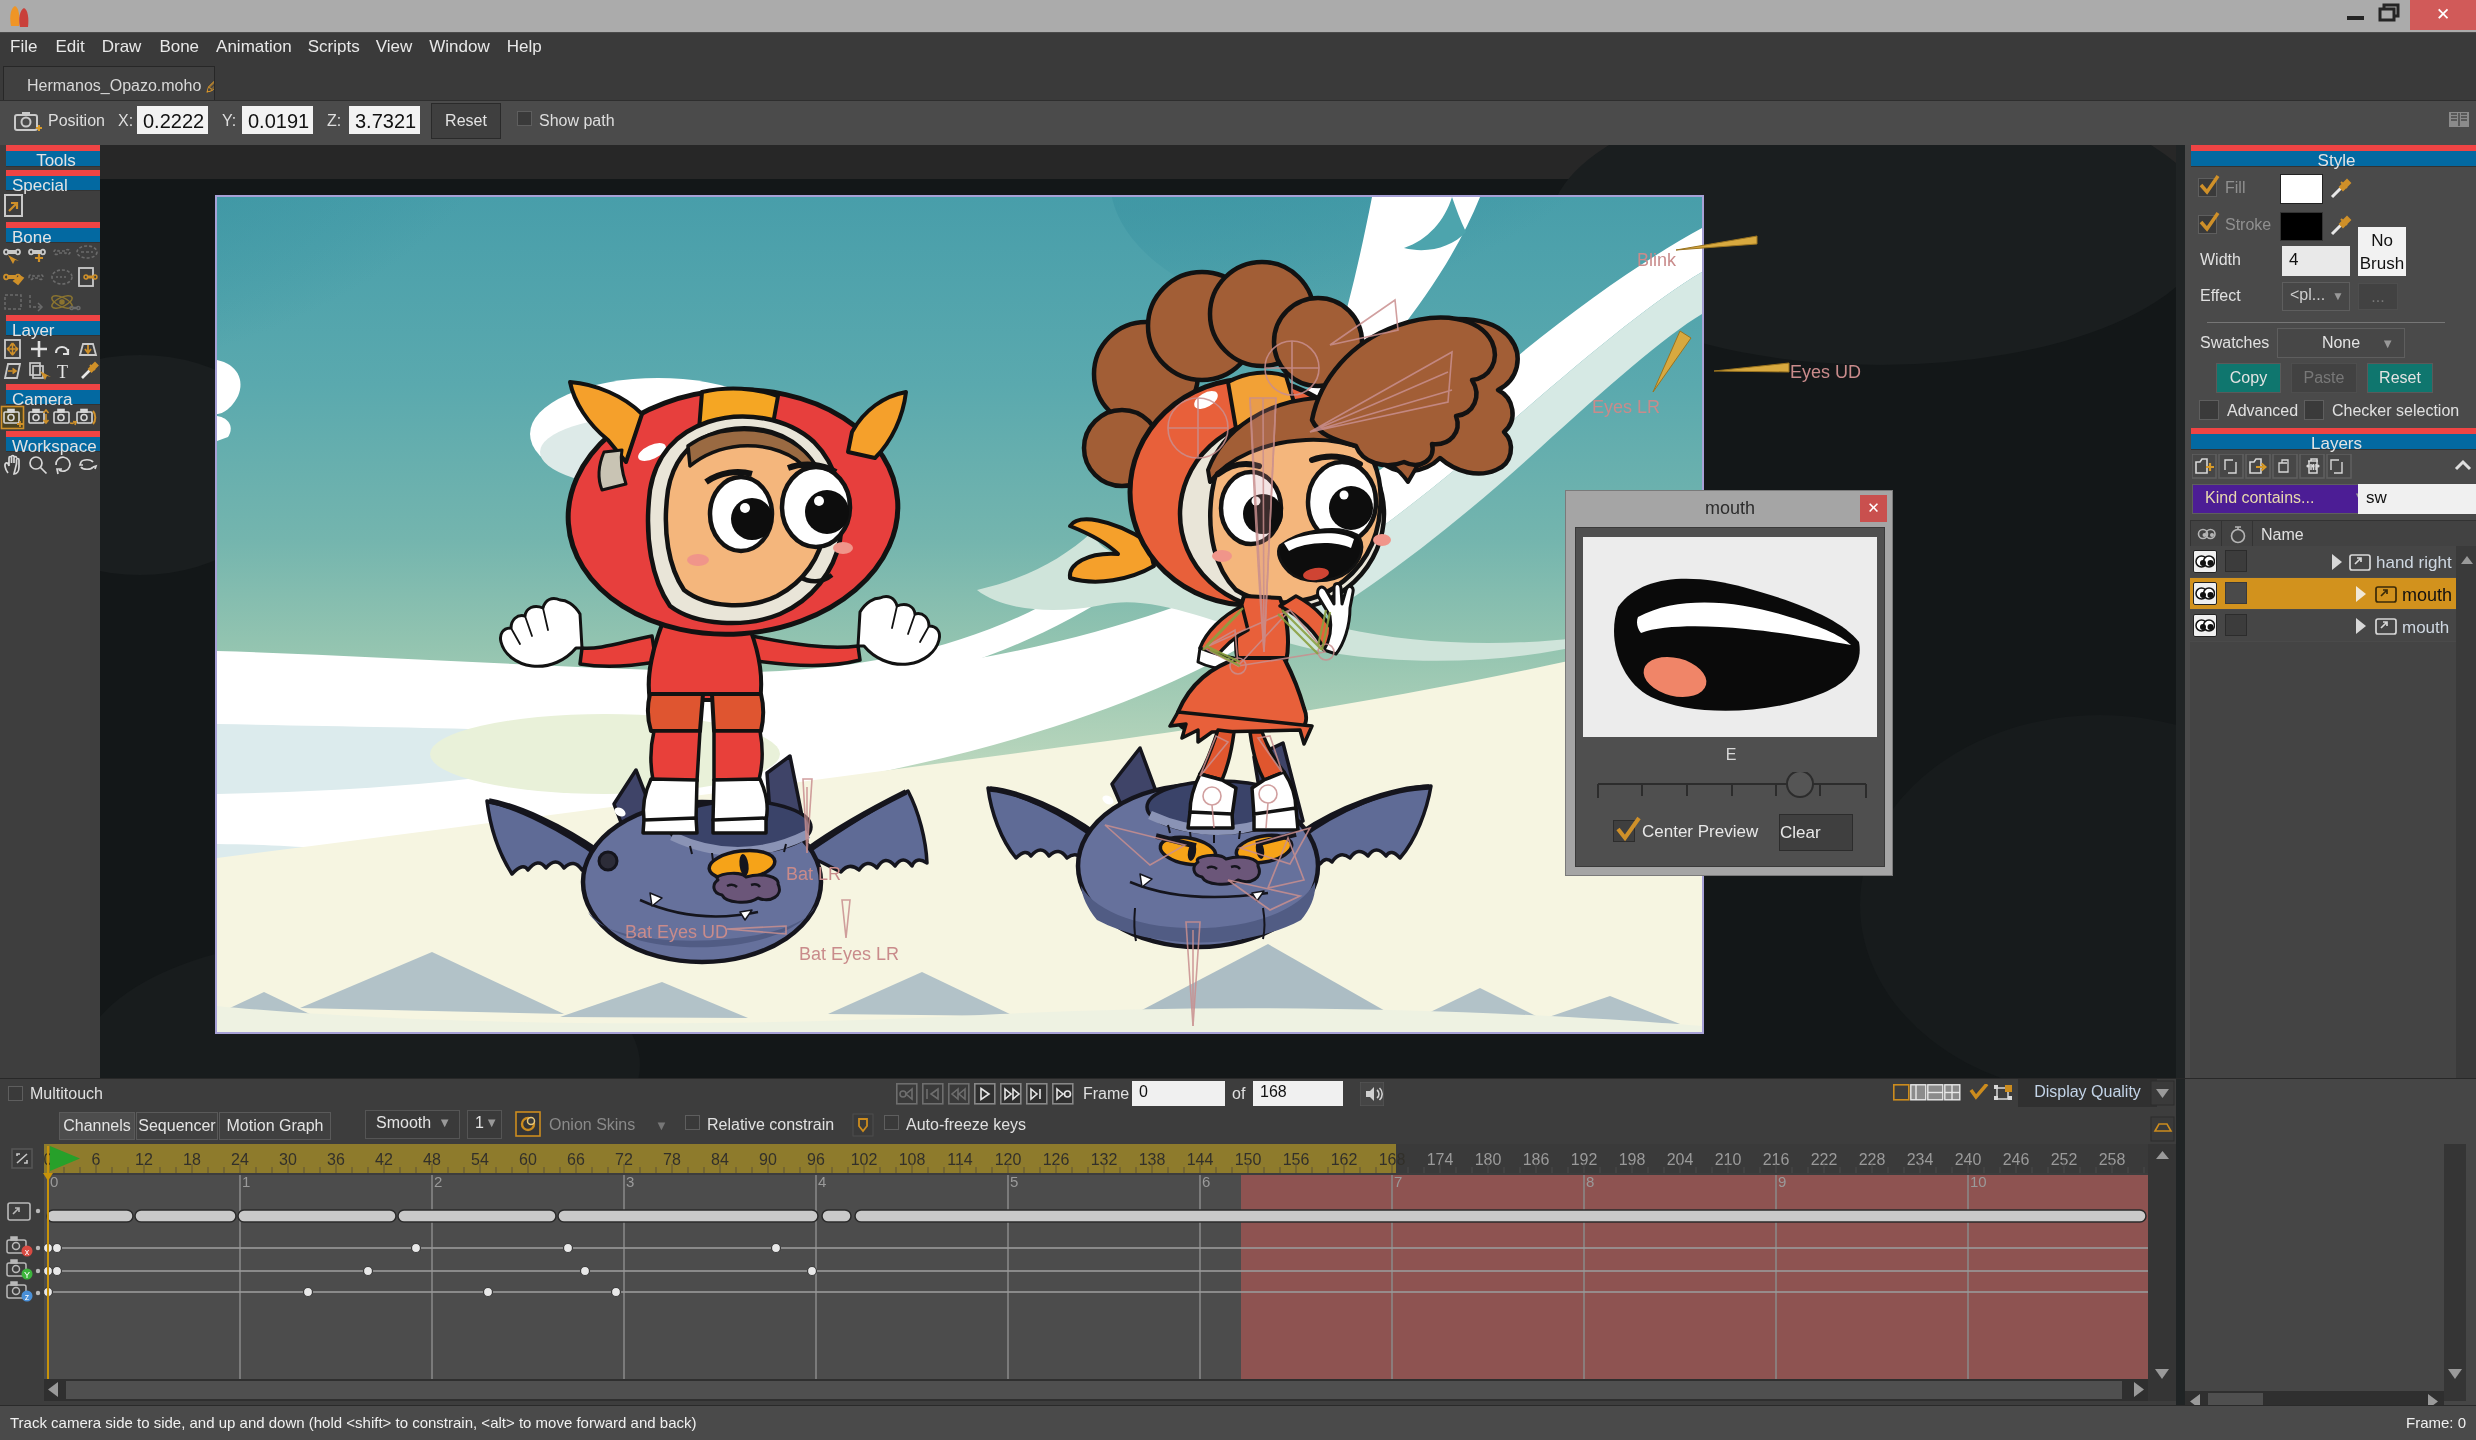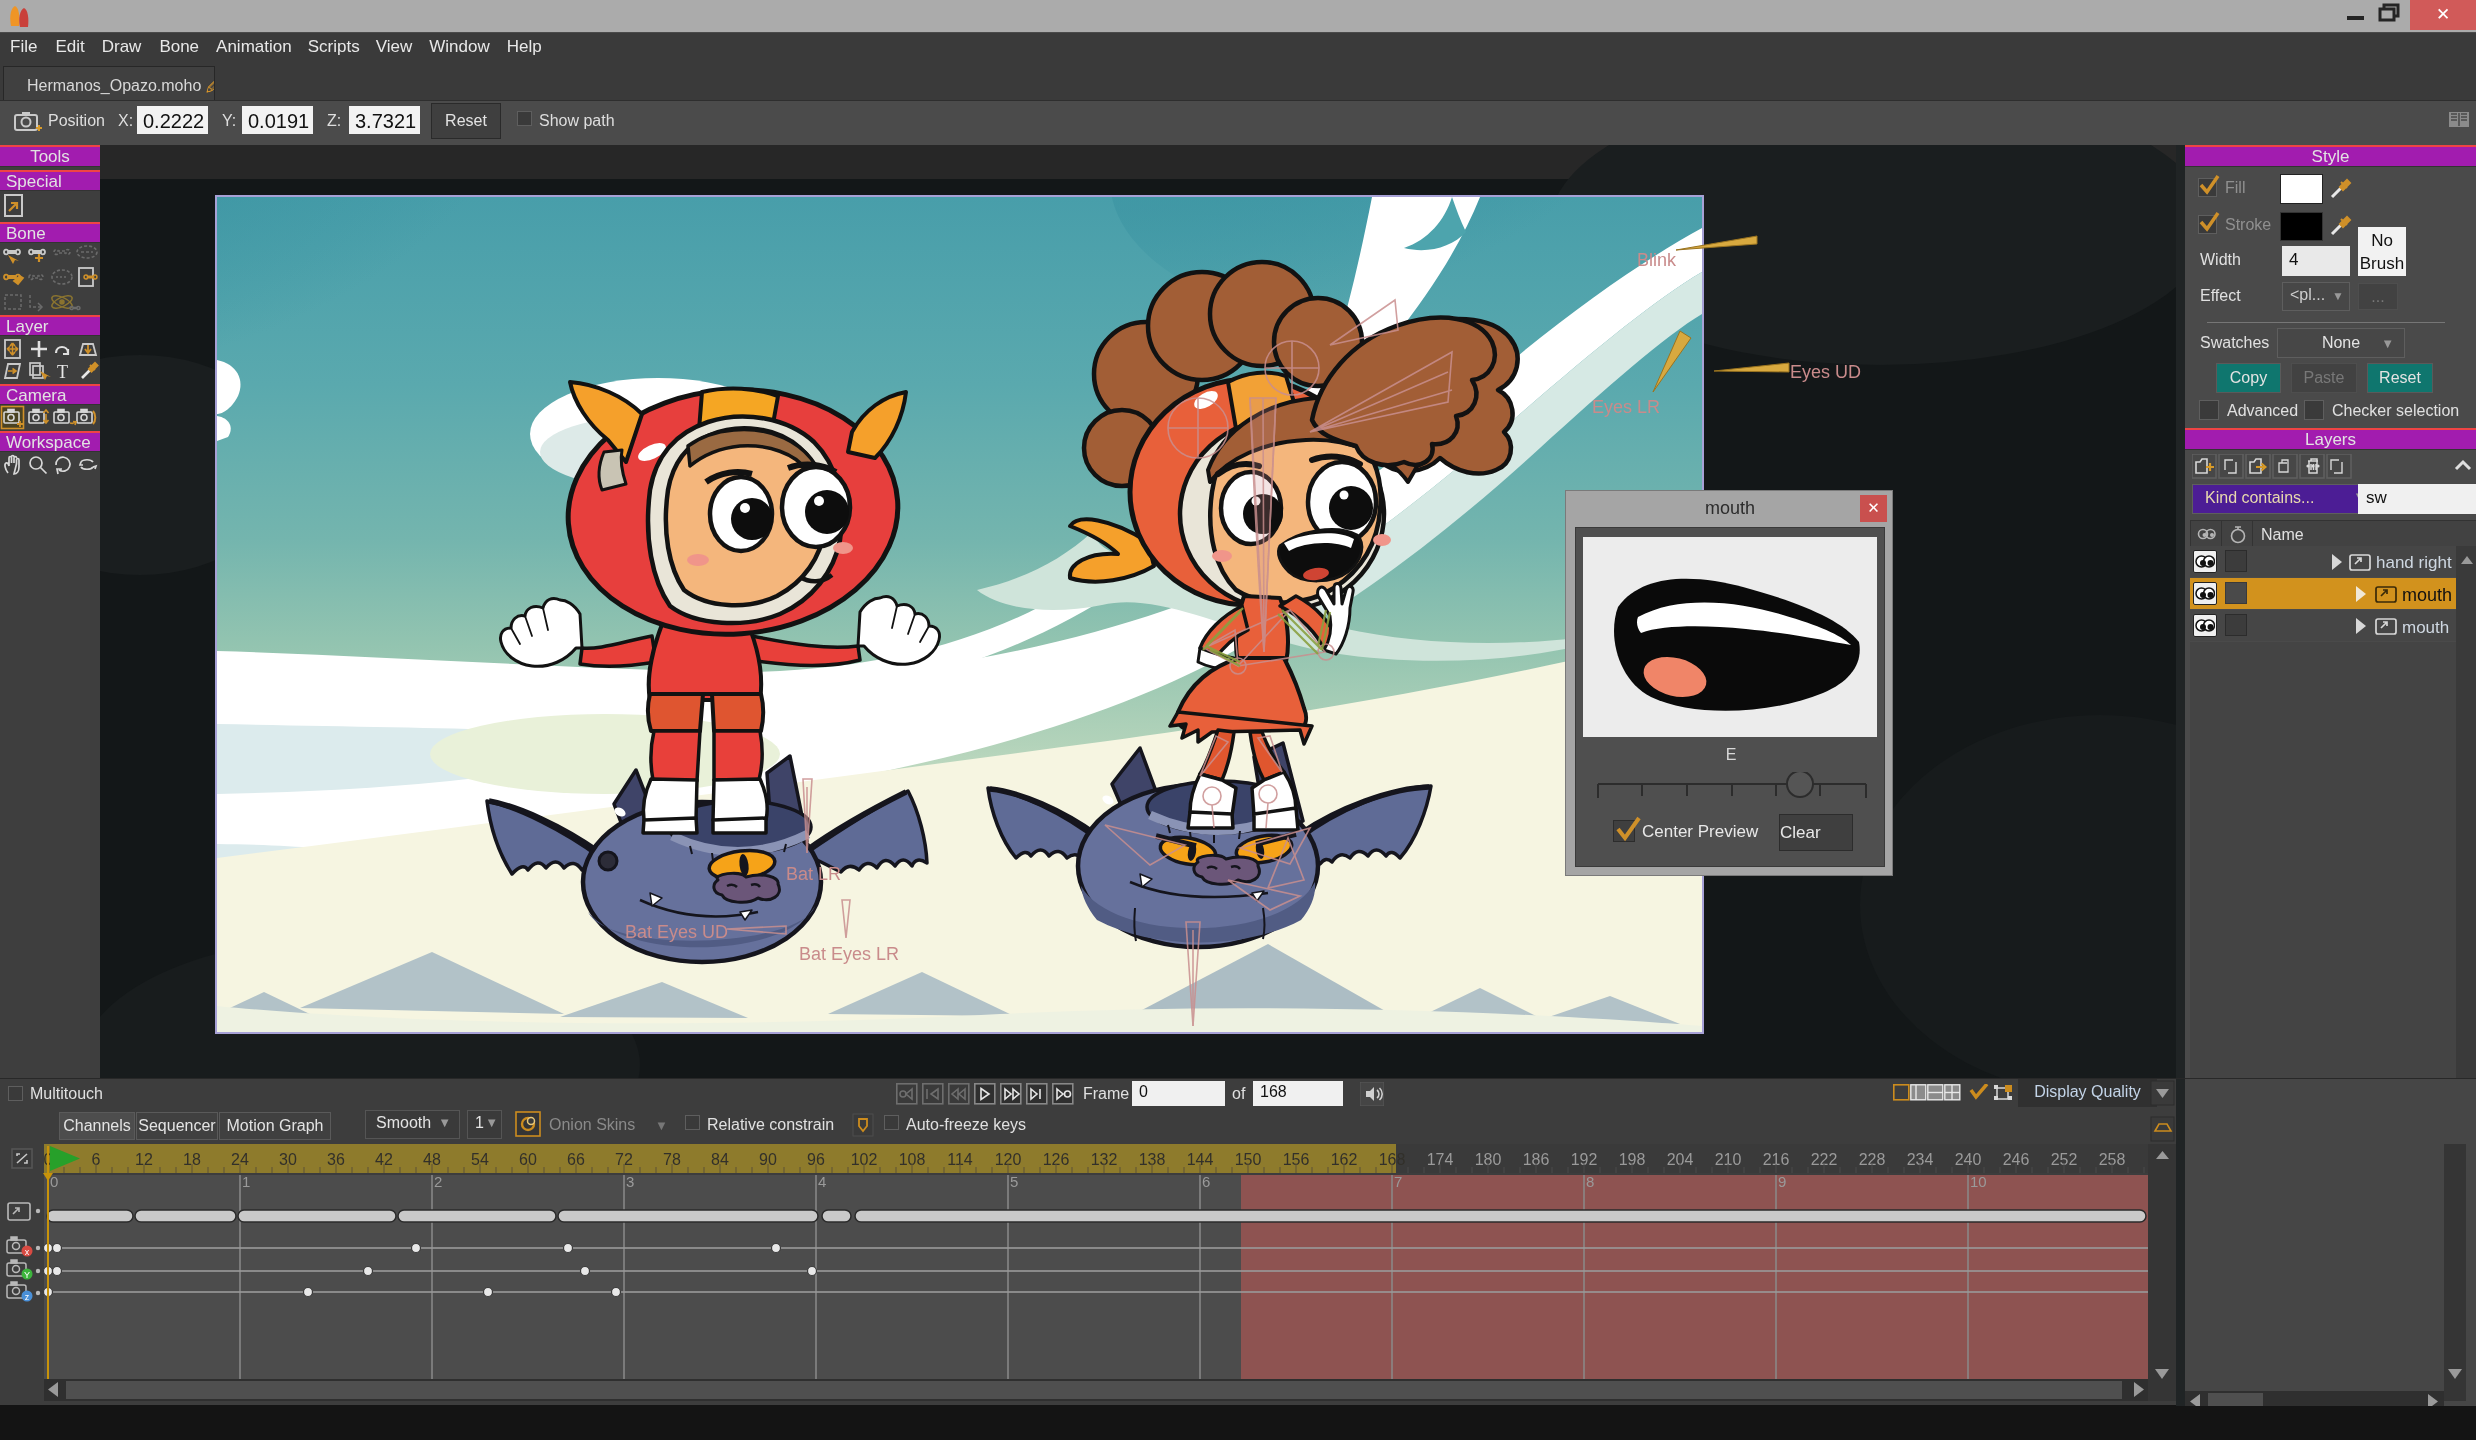--- a/index.html
+++ b/index.html
@@ -15,21 +15,21 @@
 #menubar { left:0; top:32px; width:2476px; height:30px; background:#3a3a3a; border-top:1px solid #4a4a4a; }
 #menubar span { display:inline-block; color:#e8e8e8; font-size:17px; padding:4px 0 0 0; }
 
 #tabbar { left:0; top:62px; width:2476px; height:38px; background:#3a3a3a; }
 #tab1 { left:3px; top:4px; width:212px; height:34px; background:#404040; border:1px solid #272727; border-bottom:none; color:#d8d8d8; font-size:16px; padding:7px 0 0 23px; white-space:nowrap; overflow:hidden; }
 
 #toolbar { left:0; top:100px; width:2476px; height:45px; background:#4b4b4b; border-top:1px solid #2e2e2e; color:#dedede; font-size:16px; }
 .tb-input { position:absolute; top:5px; height:28px; background:#f2f2f2; color:#111; font-size:20px; padding:4px 0 0 6px; }
 
 #toolspanel { left:0; top:145px; width:100px; height:933px; background:#3e3e3e; }
-.phead { position:absolute; left:0; width:100px; height:21px; background:#a21caf; color:#e2e2e2; font-size:17px; padding-left:6px; border-top:2px solid #ef4444; border-bottom:1px solid #333;}
+.phead { position:absolute; left:6px; width:100px; height:21px; background:#0369a1; color:#e2e2e2; font-size:17px; padding-left:6px; border-top:6px solid #ef4444; border-bottom:1px solid #333;}
 
 #workspace { left:100px; top:145px; width:2076px; height:933px; background:#131718; overflow:hidden; }
 #wstop { left:0px; top:0px; width:2076px; height:34px; background:#272727; }
 #canvas { left:115px; top:50px; width:1489px; height:839px; border:2px solid #a7a1d6; }
 
 #rightcol { left:2176px; top:145px; width:300px; height:933px; background:#4a4a4a; border-left:9px solid #202425; }
 .rp { position:absolute; color:#e0e0e0; font-size:16px; }
 
 #timeline { left:0; top:1078px; width:2476px; height:327px; background:#3d3d3d; border-top:1px solid #282828; }
 
@@ -964,13 +964,17 @@
       <rect x="2185" y="0" width="291" height="327" fill="#464646"></rect>
       <rect x="2444" y="65" width="22" height="257" fill="#353535"></rect>
       <polygon points="2448,290 2462,290 2455,300" fill="#9a9a9a"></polygon>
       <rect x="2185" y="312" width="259" height="22" fill="#2f2f2f"></rect>
       <polygon points="2200,315 2200,330 2190,322.5" fill="#9a9a9a"></polygon>
       <polygon points="2428,315 2428,330 2438,322.5" fill="#9a9a9a"></polygon>
       <rect x="2208" y="314" width="55" height="18" fill="#4f4f4f"></rect>
     </svg>
   </div>
 
+  <div class="abs" id="statusbar">
+    <div class="abs" style="left:10px;top:8px">Track camera side to side, and up and down (hold &lt;shift&gt; to constrain, &lt;alt&gt; to move forward and back)</div>
+    <div class="abs" style="left:2360px;top:8px;width:106px;text-align:right">Frame: 0</div>
+  </div>
 </div>
 
 </body></html>

